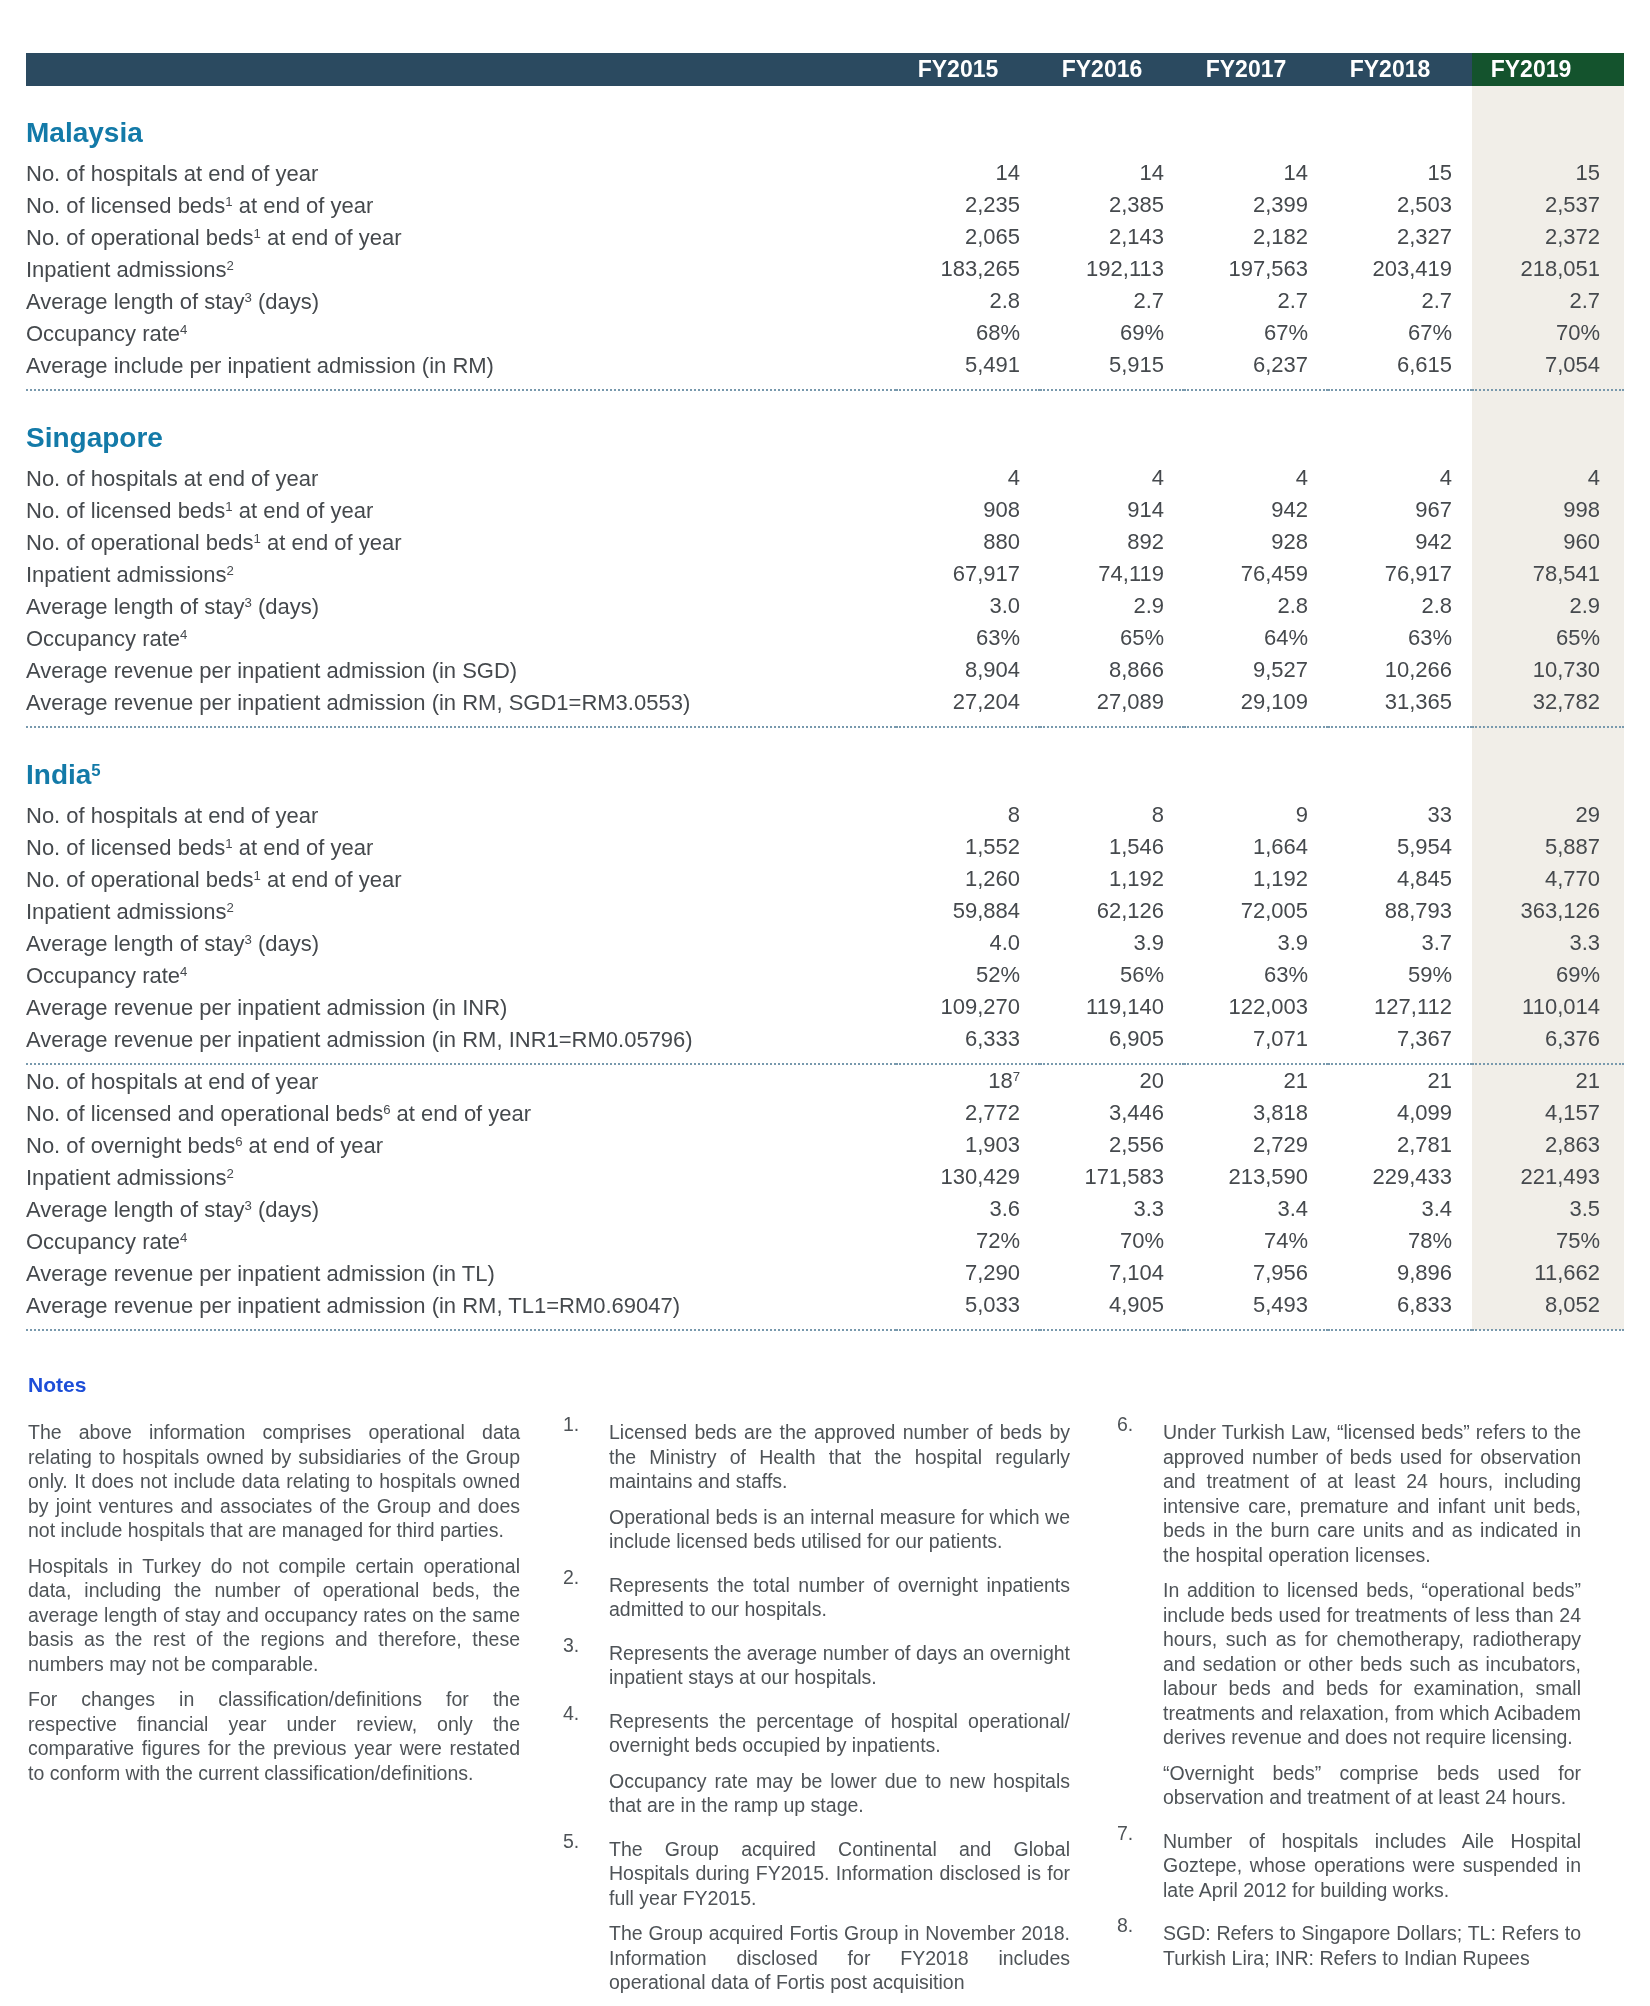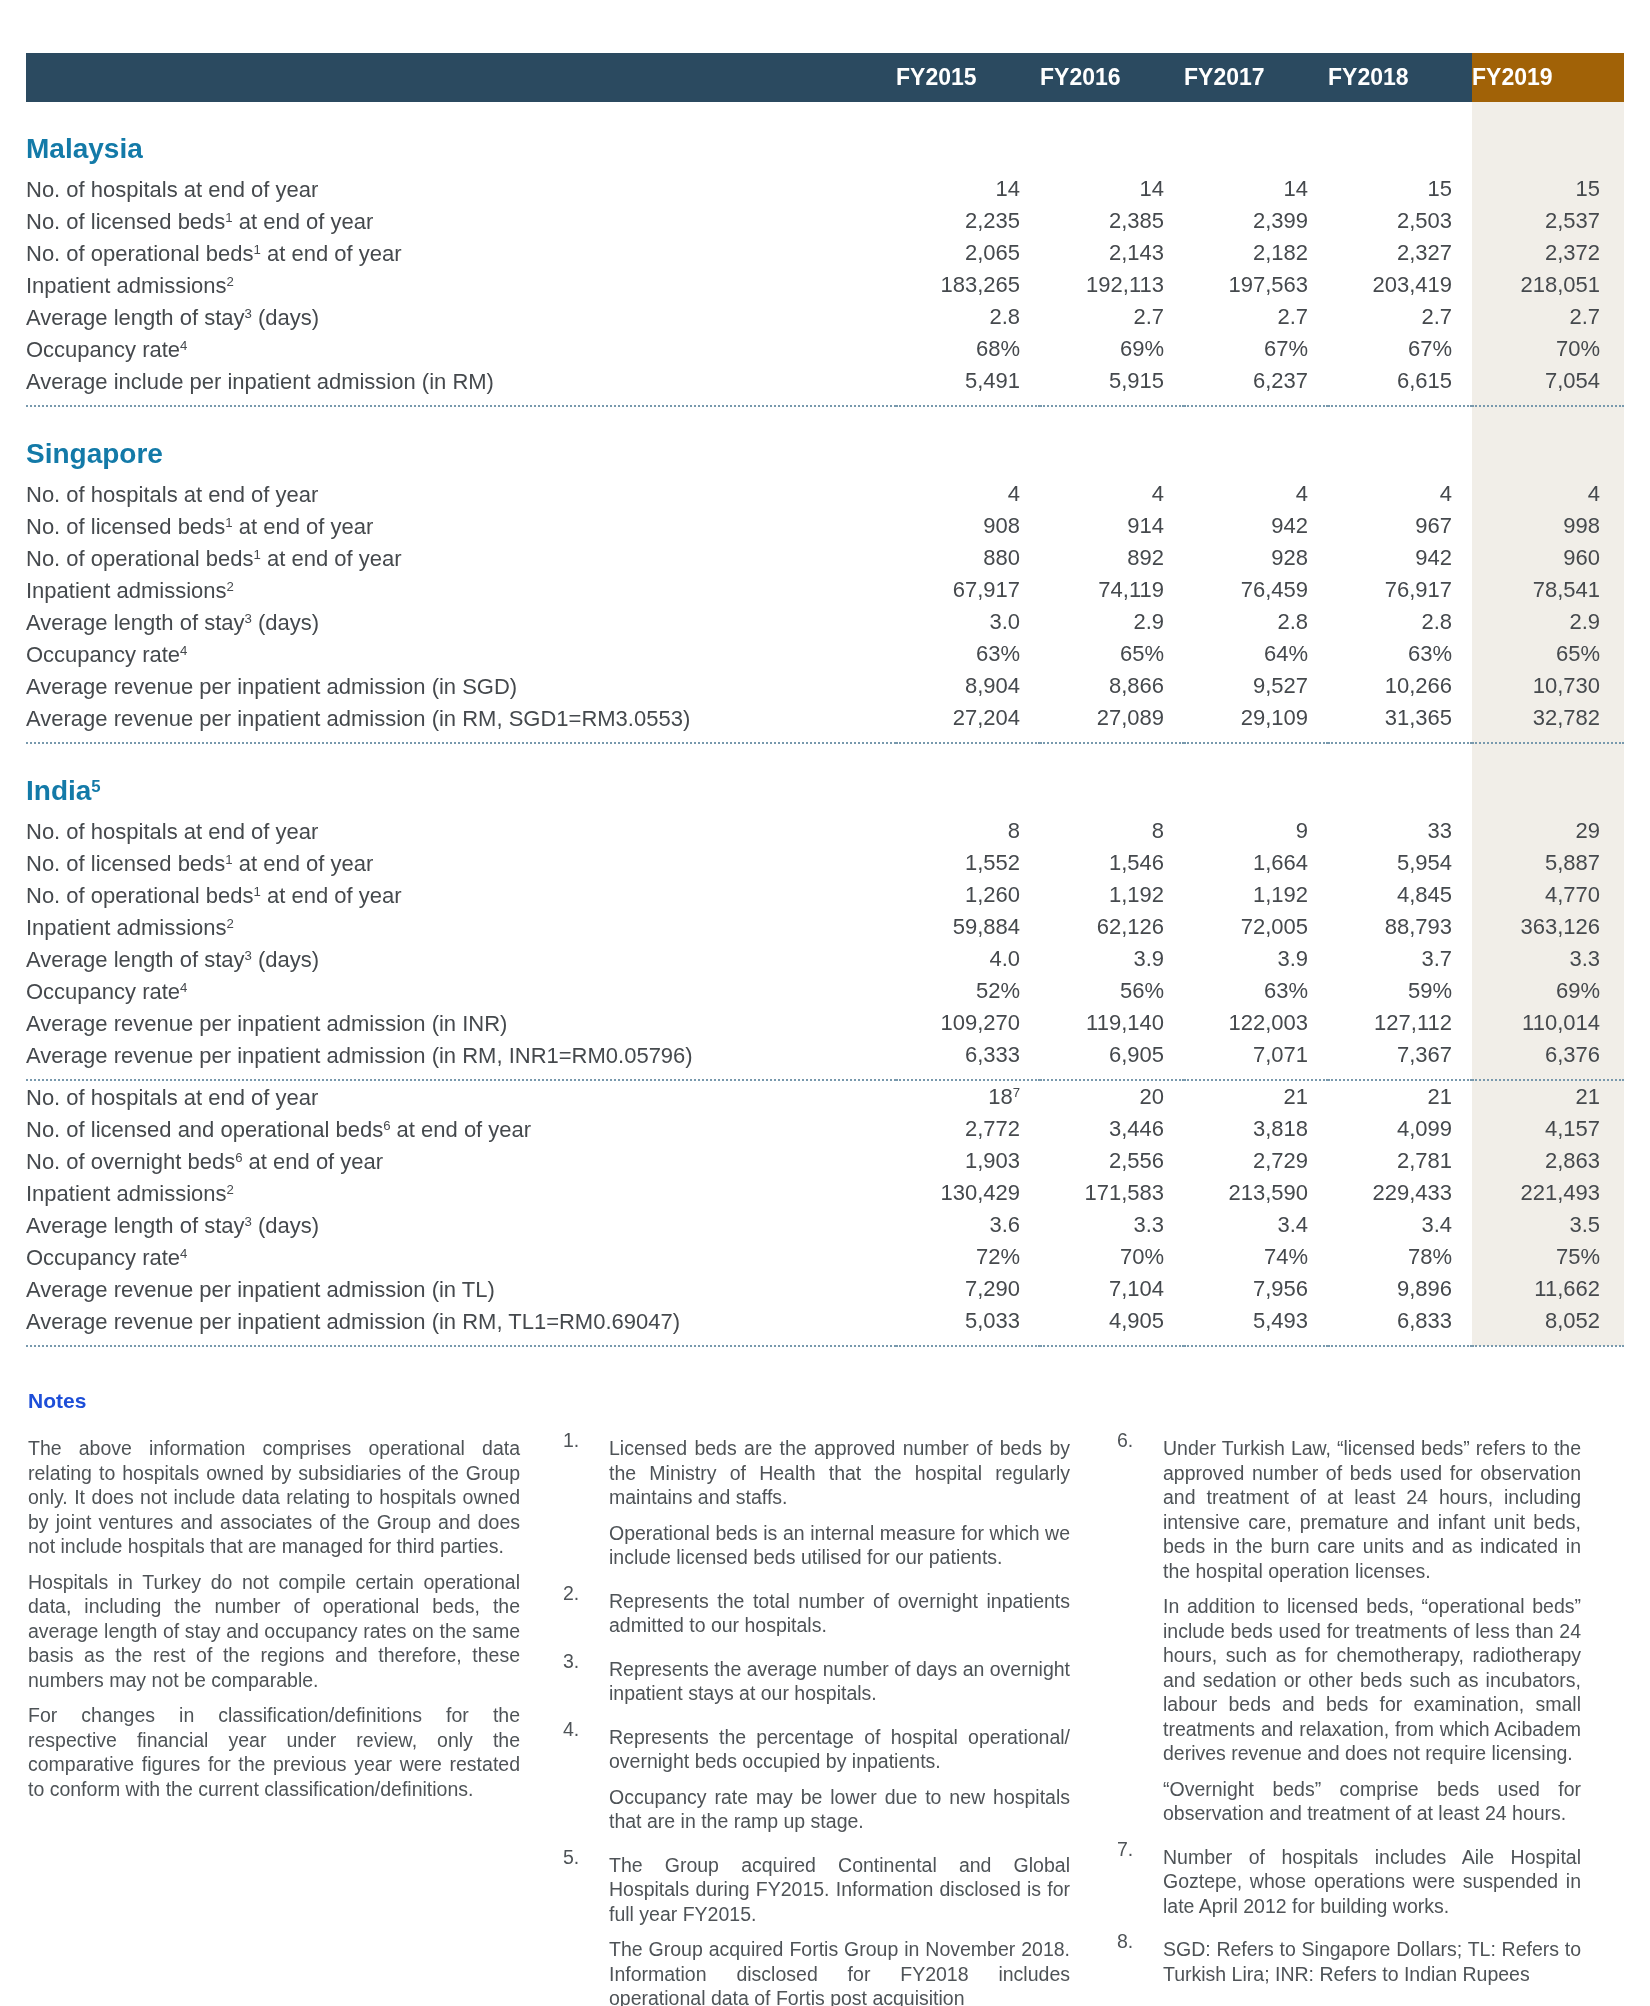--- a/index.html
+++ b/index.html
@@ -17,29 +17,29 @@
   table.op-table {
     width: 1598px;
     border-collapse: collapse;
     table-layout: fixed;
   }
   col.c-num  { width: 144px; }
   col.c-last { width: 152px; }
 
   thead th {
     background: #2B4A60;
-    height: 49px;
+    height: 33px;
     color: #ffffff;
     font-size: 23px;
     font-weight: bold;
-    text-align: left;
+    text-align: center;
     padding: 0 20px 0 0;
     vertical-align: middle;
   }
-  thead th.hl-h { background: #a16207; padding-right: 34px; }
+  thead th.hl-h { background: #14532d; padding-right: 34px; }
 
   tbody td { font-size: 22px; vertical-align: bottom; }
   td.lbl { text-align: left; padding: 0; height: 30px; line-height: 30px; white-space: nowrap; }
   td.num { text-align: right; padding-right: 20px; white-space: nowrap; line-height: 30px; }
   td.hl  { background: #F1EEE8; padding-right: 24px; }
 
   td.sec-title {
     color: #137AA8;
     font-size: 28px;
     font-weight: bold;

